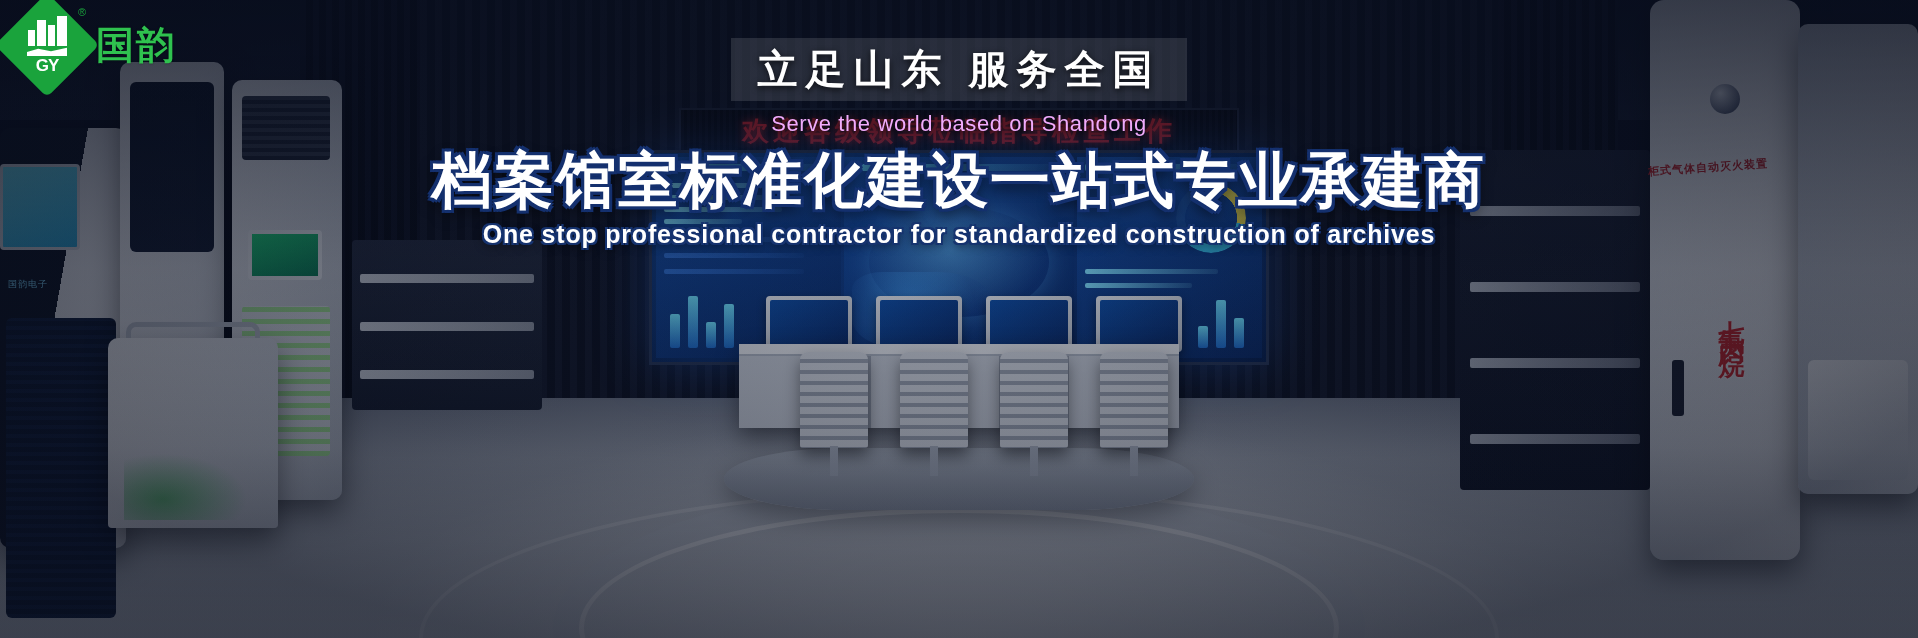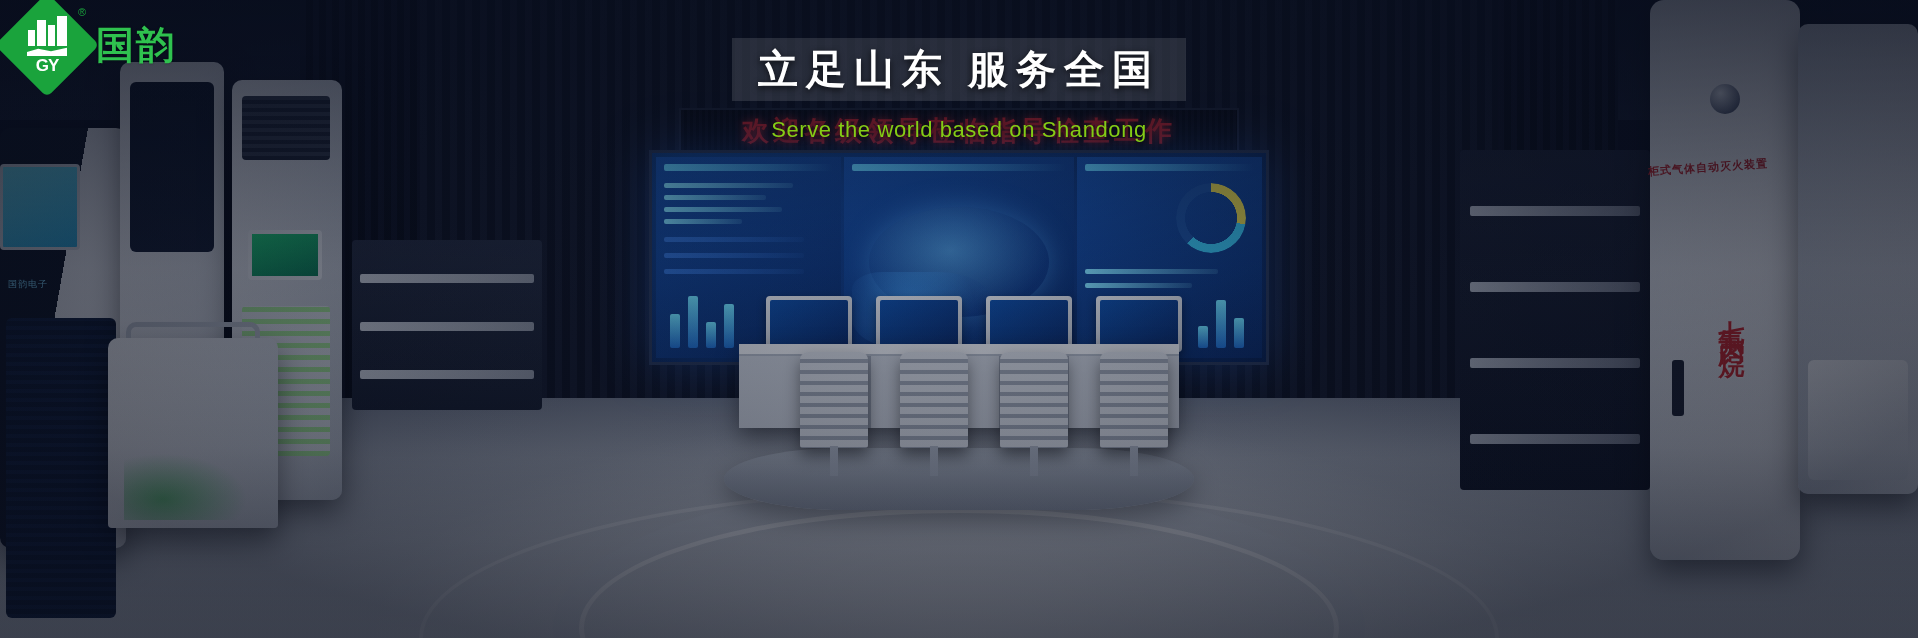--- a/index.html
+++ b/index.html
@@ -257,25 +257,25 @@
     text-shadow:0 0 2px rgba(0,0,0,.6);
     font-family:"DejaVu Sans","Liberation Sans",sans-serif;
   }
 
   
   .copy{ position:absolute; left:0; right:0; top:0; text-align:center; }
   .tagline-wrap{ margin-top:38px; display:inline-block; padding:4px 26px;
     background:rgba(255,255,255,.12); }
   .tagline{
     color:#ffffff; font-size:40px; font-weight:700; letter-spacing:8px;
-    font-family:Liberation Serif, serif;
+    font-family:Liberation Sans, sans-serif;
     text-shadow:0 2px 6px rgba(0,0,0,.75);
   }
   .tagline-en{
-    margin-top:16px; color:#84cc16; font-size:22px; letter-spacing:.6px;
+    margin-top:10px; color:#f0abfc; font-size:22px; letter-spacing:.6px;
     font-family:"Liberation Sans",sans-serif;
     text-shadow:0 2px 6px rgba(0,0,0,.85);
   }
   .headline{
     margin-top:12px; font-size:60px; font-weight:900; letter-spacing:2px; color:#ffffff;
     font-family:"DejaVu Sans","Liberation Sans",sans-serif; line-height:1.05;
     text-shadow:
       -3px -3px 0 #14306e, 3px -3px 0 #14306e, -3px 3px 0 #14306e, 3px 3px 0 #14306e,
       0 -3px 0 #14306e, 0 3px 0 #14306e, -3px 0 0 #14306e, 3px 0 0 #14306e,
       0 6px 14px rgba(0,0,0,.65);
@@ -444,15 +444,17 @@
       <span class="logo-r">®</span>
     </div>
     <div class="logo-cn">国韵</div>
   </div>
 
   <div class="copy">
     <div class="tagline-wrap">
       <div class="tagline">立足山东 服务全国</div>
     </div>
     <div class="tagline-en">Serve the world based on Shandong</div>
+    <div class="headline">档案馆室标准化建设一站式专业承建商</div>
+    <div class="sub-en">One stop professional contractor for standardized construction of archives</div>
   </div>
 
 </div>
 
 </body></html>

